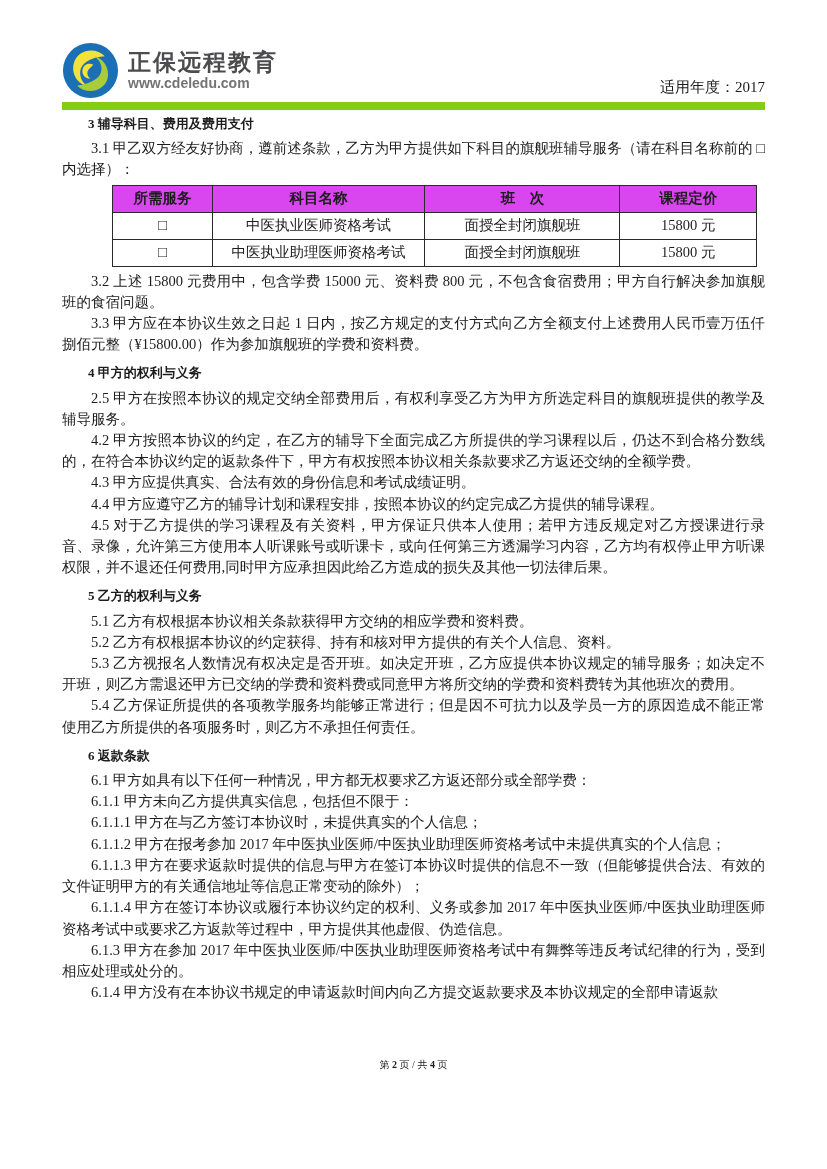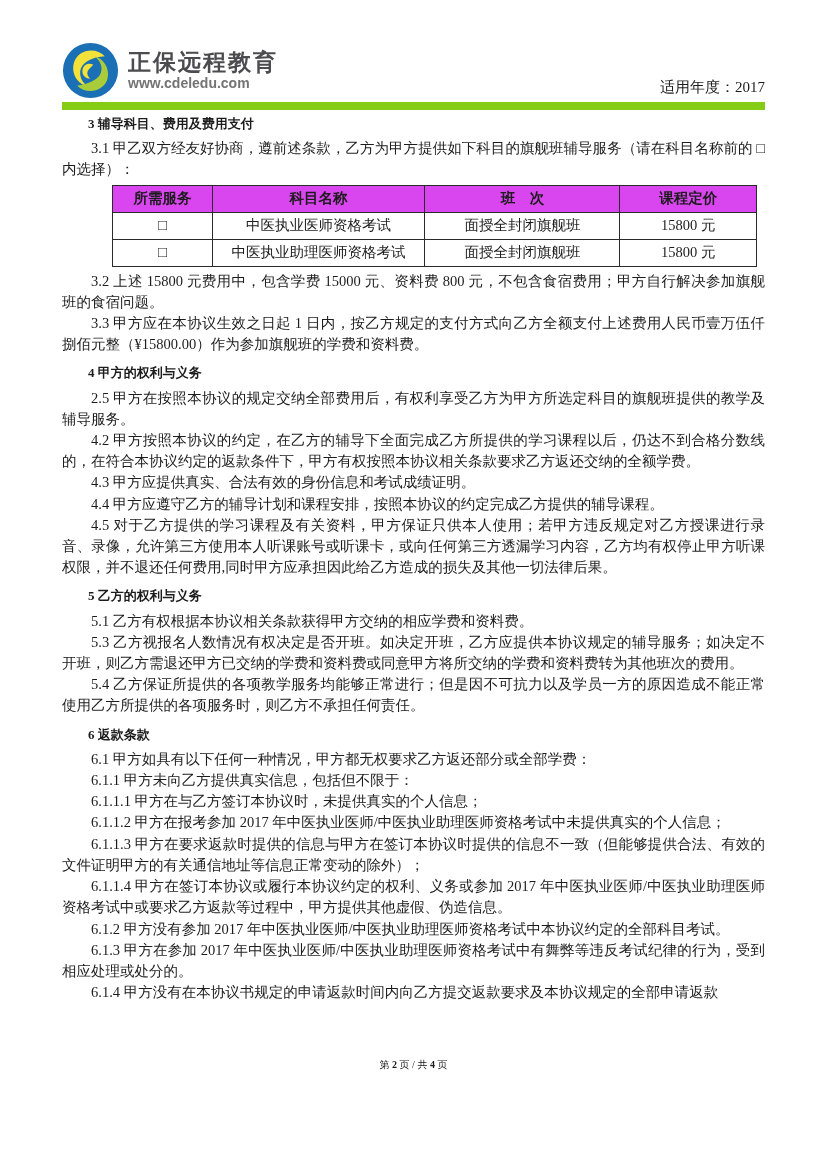--- a/index.html
+++ b/index.html
@@ -154,30 +154,30 @@
 
     <div class="sec-heading">4 甲方的权利与义务</div>
     <p>2.5 甲方在按照本协议的规定交纳全部费用后，有权利享受乙方为甲方所选定科目的旗舰班提供的教学及辅导服务。</p>
     <p>4.2 甲方按照本协议的约定，在乙方的辅导下全面完成乙方所提供的学习课程以后，仍达不到合格分数线的，在符合本协议约定的返款条件下，甲方有权按照本协议相关条款要求乙方返还交纳的全额学费。</p>
     <p>4.3 甲方应提供真实、合法有效的身份信息和考试成绩证明。</p>
     <p>4.4 甲方应遵守乙方的辅导计划和课程安排，按照本协议的约定完成乙方提供的辅导课程。</p>
     <p>4.5 对于乙方提供的学习课程及有关资料，甲方保证只供本人使用；若甲方违反规定对乙方授课进行录音、录像，允许第三方使用本人听课账号或听课卡，或向任何第三方透漏学习内容，乙方均有权停止甲方听课权限，并不退还任何费用,同时甲方应承担因此给乙方造成的损失及其他一切法律后果。</p>
 
     <div class="sec-heading">5 乙方的权利与义务</div>
     <p>5.1 乙方有权根据本协议相关条款获得甲方交纳的相应学费和资料费。</p>
+    <p>5.2 乙方有权根据本协议的约定获得、持有和核对甲方提供的有关个人信息、资料。</p>
     <p>5.3 乙方视报名人数情况有权决定是否开班。如决定开班，乙方应提供本协议规定的辅导服务；如决定不开班，则乙方需退还甲方已交纳的学费和资料费或同意甲方将所交纳的学费和资料费转为其他班次的费用。</p>
     <p>5.4 乙方保证所提供的各项教学服务均能够正常进行；但是因不可抗力以及学员一方的原因造成不能正常使用乙方所提供的各项服务时，则乙方不承担任何责任。</p>
 
     <div class="sec-heading">6  返款条款</div>
     <p>6.1 甲方如具有以下任何一种情况，甲方都无权要求乙方返还部分或全部学费：</p>
     <p>6.1.1 甲方未向乙方提供真实信息，包括但不限于：</p>
     <p>6.1.1.1 甲方在与乙方签订本协议时，未提供真实的个人信息；</p>
     <p>6.1.1.2 甲方在报考参加 2017 年中医执业医师/中医执业助理医师资格考试中未提供真实的个人信息；</p>
     <p>6.1.1.3 甲方在要求返款时提供的信息与甲方在签订本协议时提供的信息不一致（但能够提供合法、有效的文件证明甲方的有关通信地址等信息正常变动的除外）；</p>
     <p>6.1.1.4 甲方在签订本协议或履行本协议约定的权利、义务或参加 2017 年中医执业医师/中医执业助理医师资格考试中或要求乙方返款等过程中，甲方提供其他虚假、伪造信息。</p>
-    <p>6.1.2 甲方没有参加 2017 年中医执业医师/中医执业助理医师资格考试中本协议约定的全部科目考试。</p>
     <p>6.1.3 甲方在参加 2017 年中医执业医师/中医执业助理医师资格考试中有舞弊等违反考试纪律的行为，受到相应处理或处分的。</p>
     <p>6.1.4 甲方没有在本协议书规定的申请返款时间内向乙方提交返款要求及本协议规定的全部申请返款</p>
   </div>
 
   <div class="footer"><span>第 </span><span class="num">2</span><span> 页 / 共 </span><span class="num">4</span><span> 页</span></div>
 
 </div>
 
 </body></html>

